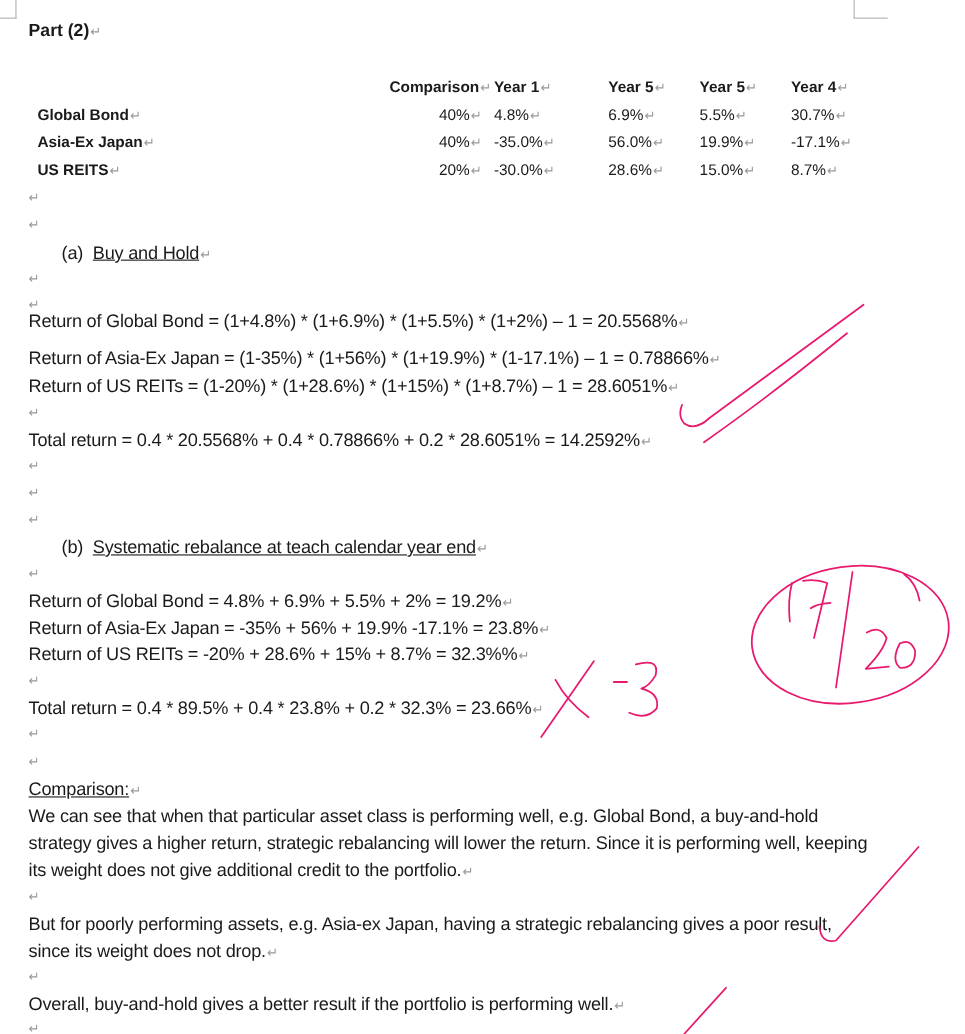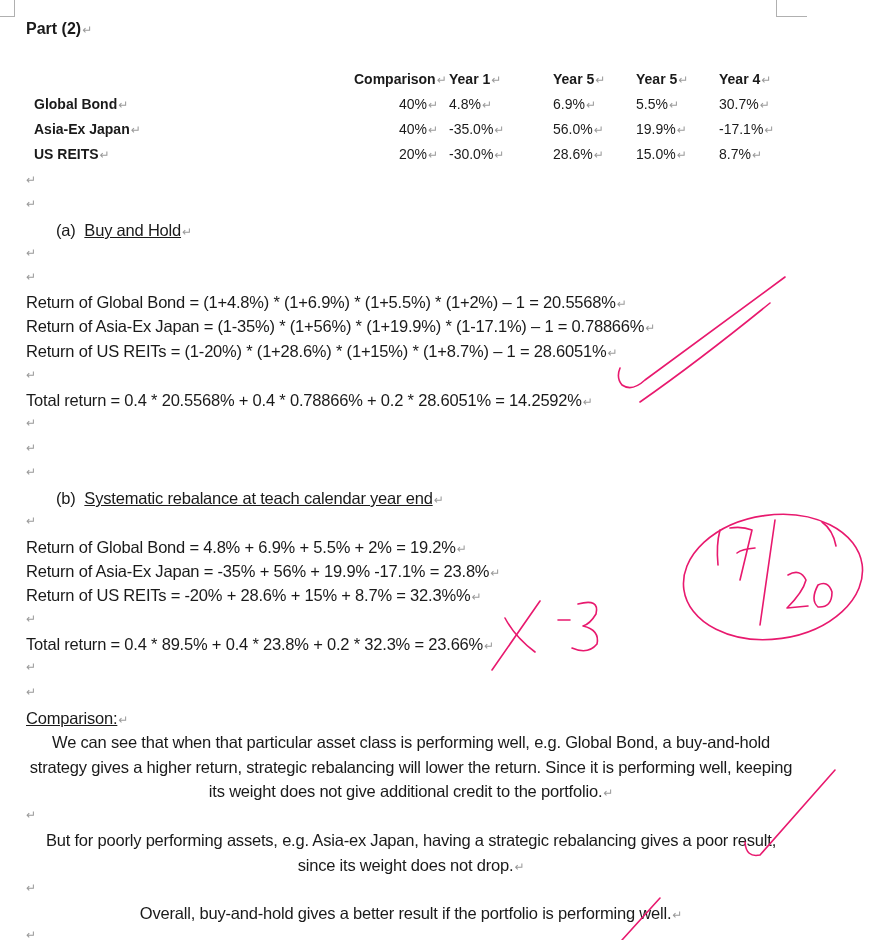--- a/index.html
+++ b/index.html
@@ -9,21 +9,21 @@
   .crop-tl { left: 0; top: 0; width: 14px; height: 16px; border-width: 0 1px 1px 0; }
   .crop-tr { left: 776px; top: 0; width: 30px; height: 16px; border-width: 0 0 1px 1px; }
   .pm { color: #9a9a9a; font-size: 12px; font-weight: normal; margin-left: 1px; }
   .line { position: absolute; left: 26px; font-size: 16.5px; line-height: 24px; white-space: nowrap; letter-spacing: -0.2px; }
   .title { position: absolute; left: 26px; top: 20px; font-size: 16px; font-weight: bold; }
   .empty { position: absolute; left: 26px; font-size: 12px; color: #9a9a9a; }
   .tbl { position: absolute; left: 34px; top: 71px; font-size: 14px; }
   .tcell { position: absolute; white-space: nowrap; }
   .bold { font-weight: bold; }
   .u { text-decoration: underline; }
-  .para { position: absolute; left: 26px; width: 770px; font-size: 16.5px; line-height: 24.5px; letter-spacing: -0.2px; text-align: center; }
+  .para { position: absolute; left: 26px; width: 770px; font-size: 16.5px; line-height: 24.5px; letter-spacing: -0.2px; }
   svg.ink { position: absolute; left: 0; top: 0; pointer-events: none; }
 </style>
 </head>
 <body>
 
 <div class="crop crop-tl"></div>
 <div class="crop crop-tr"></div>
 
 <div class="title"><span>Part (2)</span><span class="pm">↵</span></div>
 
@@ -55,21 +55,21 @@
   <div class="tcell" style="left:602px;top:75px"><span>15.0%</span><span class="pm">↵</span></div>
   <div class="tcell" style="left:685px;top:75px"><span>8.7%</span><span class="pm">↵</span></div>
 </div>
 
 <div class="empty" style="top:173px">↵</div>
 <div class="empty" style="top:197px">↵</div>
 
 <div class="line" style="left:56px;top:218px"><span>(a)</span>&nbsp;&nbsp;<span class="u">Buy and Hold</span><span class="pm">↵</span></div>
 <div class="empty" style="top:246px">↵</div>
 <div class="empty" style="top:270px">↵</div>
-<div class="line" style="top:290px"><span>Return of Global Bond = (1+4.8%) * (1+6.9%) * (1+5.5%) * (1+2%) – 1 = 20.5568%</span><span class="pm">↵</span></div>
+<div class="line" style="top:280px"><span>Return of Global Bond = (1+4.8%) * (1+6.9%) * (1+5.5%) * (1+2%) – 1 = 20.5568%</span><span class="pm">↵</span></div>
 <div class="line" style="top:314px"><span>Return of Asia-Ex Japan = (1-35%) * (1+56%) * (1+19.9%) * (1-17.1%) – 1 = 0.78866%</span><span class="pm">↵</span></div>
 <div class="line" style="top:339px"><span>Return of US REITs = (1-20%) * (1+28.6%) * (1+15%) * (1+8.7%) – 1 = 28.6051%</span><span class="pm">↵</span></div>
 <div class="empty" style="top:368px">↵</div>
 <div class="line" style="top:388px"><span>Total return = 0.4 * 20.5568% + 0.4 * 0.78866% + 0.2 * 28.6051% = 14.2592%</span><span class="pm">↵</span></div>
 <div class="empty" style="top:416px">↵</div>
 <div class="empty" style="top:441px">↵</div>
 <div class="empty" style="top:465px">↵</div>
 
 <div class="line" style="left:56px;top:486px"><span>(b)</span>&nbsp;&nbsp;<span class="u">Systematic rebalance at teach calendar year end</span><span class="pm">↵</span></div>
 <div class="empty" style="top:514px">↵</div>

